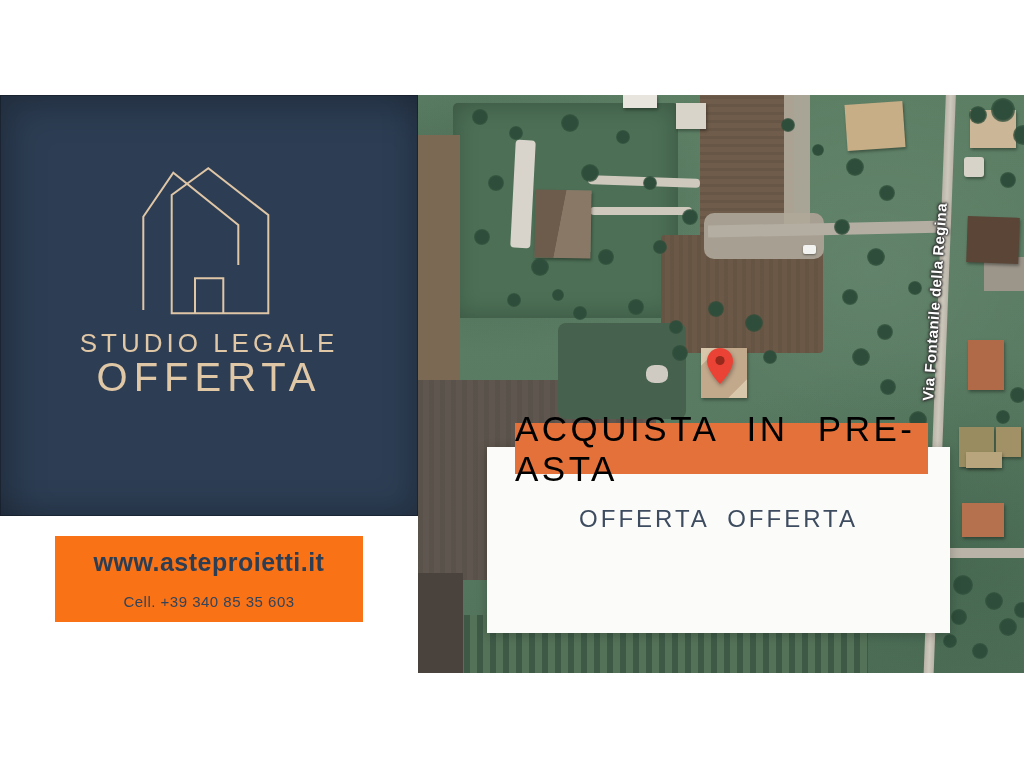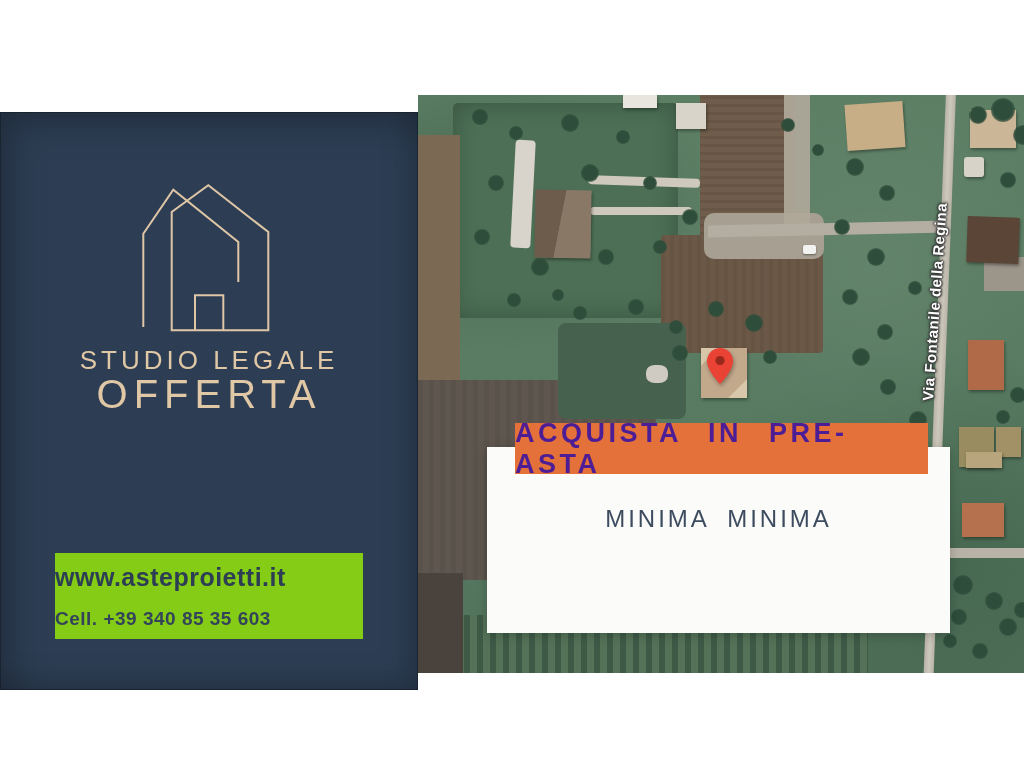--- a/index.html
+++ b/index.html
@@ -1,31 +1,31 @@
 <!DOCTYPE html>
 <html><head>
 <meta charset="utf-8">
 <style>
   html,body{margin:0;padding:0;background:#ffffff;}
   .poster{position:relative;width:1024px;height:768px;background:#ffffff;overflow:hidden;
           font-family:"Liberation Sans", sans-serif;}
 
   
-  .left-panel{position:absolute;left:0;top:95px;width:418px;height:578px;
+  .left-panel{position:absolute;left:0;top:95px;width:418px;height:421px;
               background:#2d3e54;
-              box-shadow:inset 0 0 0 1px rgba(0,0,0,.25), inset 14px 14px 34px rgba(0,0,0,.22), inset -10px -10px 28px rgba(0,0,0,.16);margin-top:17px;}
+              box-shadow:inset 0 0 0 1px rgba(0,0,0,.25), inset 14px 14px 34px rgba(0,0,0,.22), inset -10px -10px 28px rgba(0,0,0,.16);}
   .logo-svg{position:absolute;left:130px;top:55px;width:170px;height:180px;}
   .studio1{position:absolute;left:0;top:233px;width:100%;text-align:center;
            color:#e0c7a6;font-size:26px;letter-spacing:4px;font-weight:400;}
   .studio2{position:absolute;left:0;top:260px;width:100%;text-align:center;
            color:#e0c7a6;font-size:40px;letter-spacing:6px;font-weight:500;}
-  .contact-box{position:absolute;left:55px;top:441px;width:308px;height:86px;background:#84cc16;
-               display:flex;flex-direction:column;align-items:flex-start;justify-content:center;gap:16px;cursor:pointer;}
+  .contact-box{position:absolute;left:55px;top:441px;width:308px;height:86px;background:#f97316;
+               display:flex;flex-direction:column;align-items:center;justify-content:center;gap:16px;cursor:pointer;}
   .site{color:#2d3e54;font-size:25px;font-weight:700;letter-spacing:.5px;}
-  .phone{color:#33435a;font-size:19px;font-weight:700;letter-spacing:.5px;}
+  .phone{color:#33435a;font-size:15px;font-weight:400;letter-spacing:.5px;}
 
   
   .map{position:absolute;left:418px;top:95px;width:606px;height:578px;overflow:hidden;
        background:
          radial-gradient(ellipse 320px 220px at 12% 18%, rgba(34,60,44,.30), transparent 70%),
          radial-gradient(ellipse 420px 300px at 88% 80%, rgba(40,72,50,.28), transparent 70%),
          radial-gradient(ellipse 300px 260px at 75% 30%, rgba(255,255,255,.05), transparent 70%),
          linear-gradient(175deg,#5d8065,#587a61 60%,#50705a);}
   .map *{position:absolute;}
   .patch{}
@@ -85,21 +85,21 @@
 
   
   .offer-card{position:absolute;left:487px;top:447px;width:463px;height:186px;background:#fbfbfa;
               box-shadow:0 2px 10px rgba(0,0,0,.22);z-index:20;}
   .offer-label{position:absolute;left:0;top:58px;width:100%;text-align:center;
                color:#3e4c60;font-size:24px;font-weight:400;letter-spacing:3px;word-spacing:9px;}
   .offer-amount{position:absolute;left:0;top:96px;width:100%;text-align:center;
                color:#3e4c60;font-size:44px;font-weight:400;letter-spacing:1px;}
   .banner{position:absolute;left:515px;top:423px;width:413px;height:51px;background:#e5713a;z-index:30;
           display:flex;align-items:center;justify-content:center;}
-  .banner span{color:#4c1d95;font-size:27px;font-weight:700;letter-spacing:3.5px;word-spacing:16px;}
+  .banner span{color:#000000;font-size:35px;font-weight:400;letter-spacing:3.5px;word-spacing:16px;}
 </style>
 </head>
 <body>
 
 <div class="poster">
 
   <aside class="left-panel">
     <svg class="logo-svg" viewBox="0 0 170 180" fill="none" stroke="#dfc6a6" stroke-width="2" stroke-linejoin="miter" stroke-linecap="butt">
       <path d="M41.7 163.3 L41.7 45 L78.3 18.3 L138.3 65 L138.3 163.3 Z"></path>
       <path d="M13.3 160 L13.3 66.7 L43.3 22.7 L108.3 75 L108.3 115"></path>
@@ -203,20 +203,20 @@
 
     <div class="street-label">Via Fontanile della Regina</div>
 
     <svg class="pin-svg" viewBox="0 0 26 36">
       <path d="M13 0C5.82 0 0 5.82 0 13c0 9.75 13 23 13 23s13-13.25 13-23C26 5.82 20.18 0 13 0z" fill="#ea4335"></path>
       <circle cx="13" cy="12.5" r="4.6" fill="#97281c"></circle>
     </svg>
   </div>
 
   <div class="offer-card">
-    <div class="offer-label">MINIMA MINIMA</div>
+    <div class="offer-label">OFFERTA OFFERTA</div>
   </div>
 
   <div class="banner">
     <span>ACQUISTA IN PRE-ASTA</span>
   </div>
 
 </div>
 
 </body></html>

